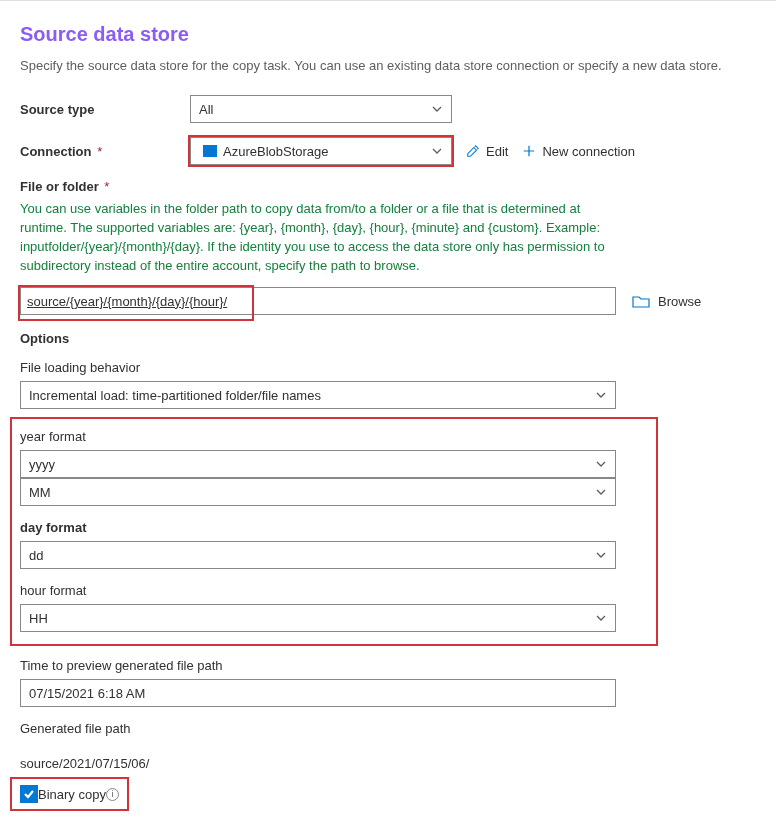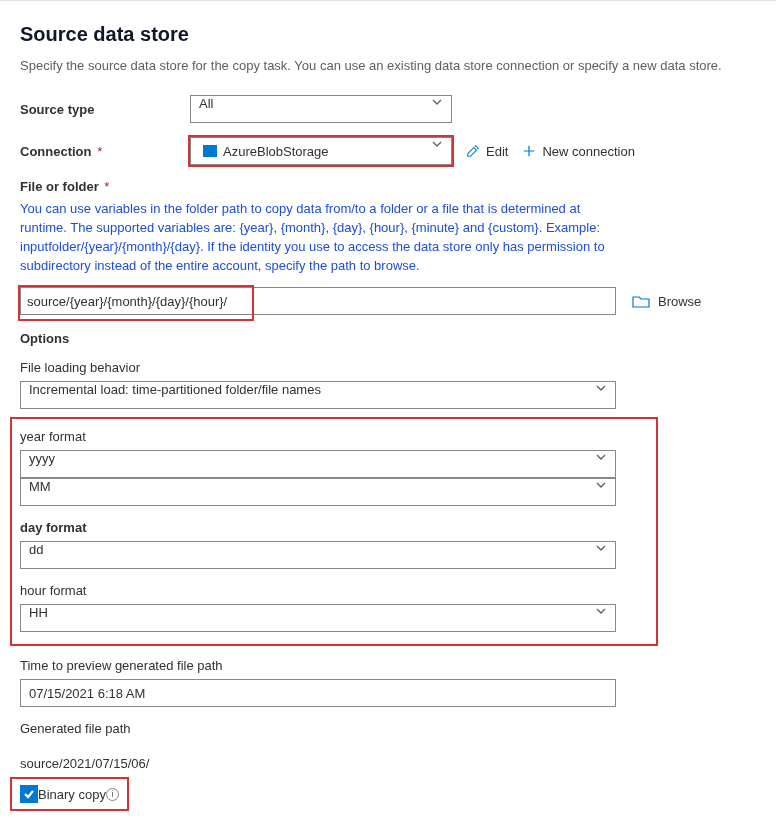--- a/index.html
+++ b/index.html
@@ -13,21 +13,21 @@
     width: 776px;
   }
   .page {
     padding: 12px 20px 20px 20px;
     border-top: 1px solid #e1dfdd;
   }
   h1 {
     font-size: 20px;
     font-weight: 600;
     margin: 10px 0 12px 0;
-    color: #0f172a;
+    color: #8b5cf6;
   }
   .subtitle {
     font-size: 13px;
     color: #605e5c;
     margin-bottom: 22px;
   }
   .row {
     display: flex;
     align-items: center;
     margin-bottom: 14px;
@@ -35,20 +35,21 @@
   .row-label {
     width: 170px;
     font-weight: 600;
     font-size: 13px;
     color: #323130;
     flex-shrink: 0;
   }
   .req { color: #a4262c; margin-left: 2px; font-weight: 400; }
   .select {
     display: flex;
+    align-items: center;
     justify-content: space-between;
     border: 1px solid #8a8886;
     height: 28px;
     padding: 0 8px;
     background: #ffffff;
     font-size: 13px;
     color: #323130;
     cursor: pointer;
   }
   .select .chev {
@@ -79,37 +80,38 @@
   }
   .link-btn svg { width: 14px; height: 14px; }
   .section-label {
     font-weight: 600;
     font-size: 13px;
     margin-top: 14px;
     margin-bottom: 6px;
   }
   .help-text {
     font-size: 13px;
-    color: #1d4ed8;
+    color: #15803d;
     line-height: 1.45;
     margin-bottom: 12px;
     max-width: 610px;
   }
   .file-row {
     display: flex;
     align-items: center;
     gap: 16px;
     margin-bottom: 16px;
   }
   .file-input {
     border: 1px solid #8a8886;
     height: 28px;
     width: 596px;
     display: flex;
     align-items: center;
+    text-decoration: underline;
   }
   .file-input-inner {
     padding: 0 6px;
     width: 100%;
     font-size: 13px;
     color: #323130;
   }
   .file-input-hl {
     
     position: relative;

